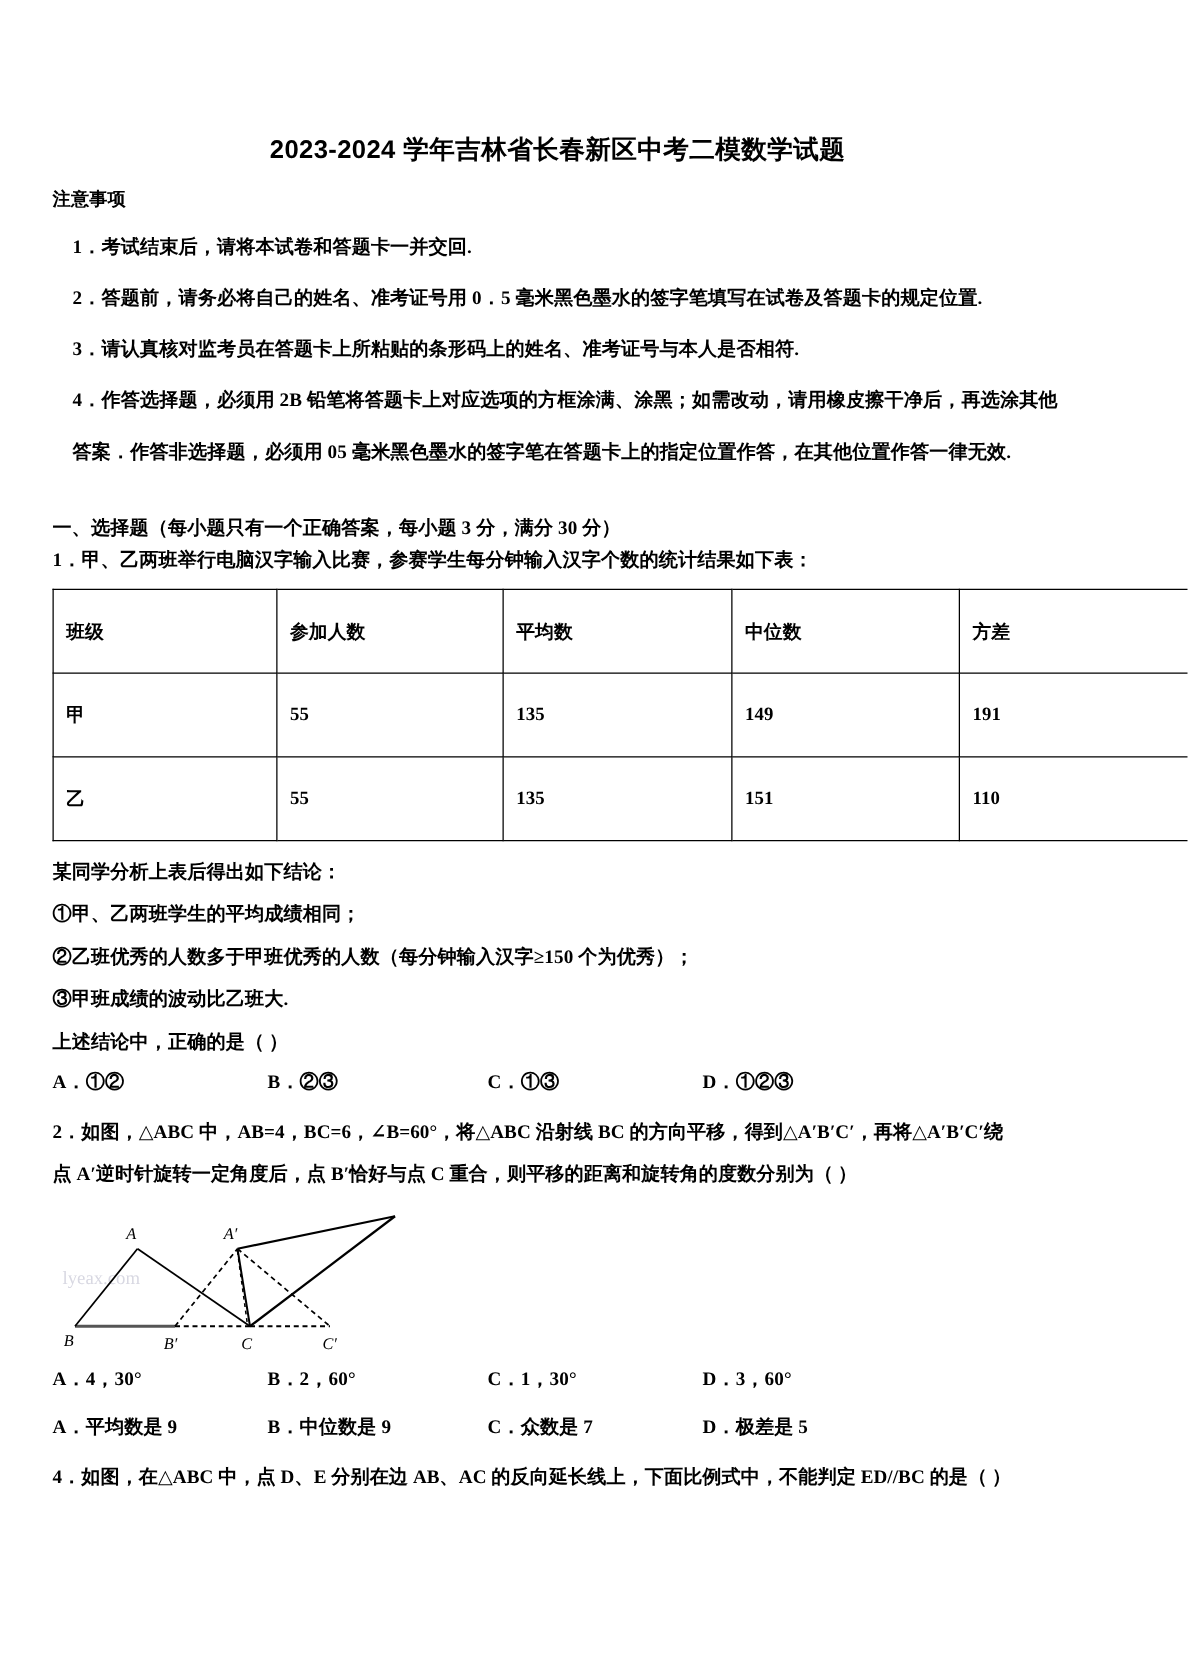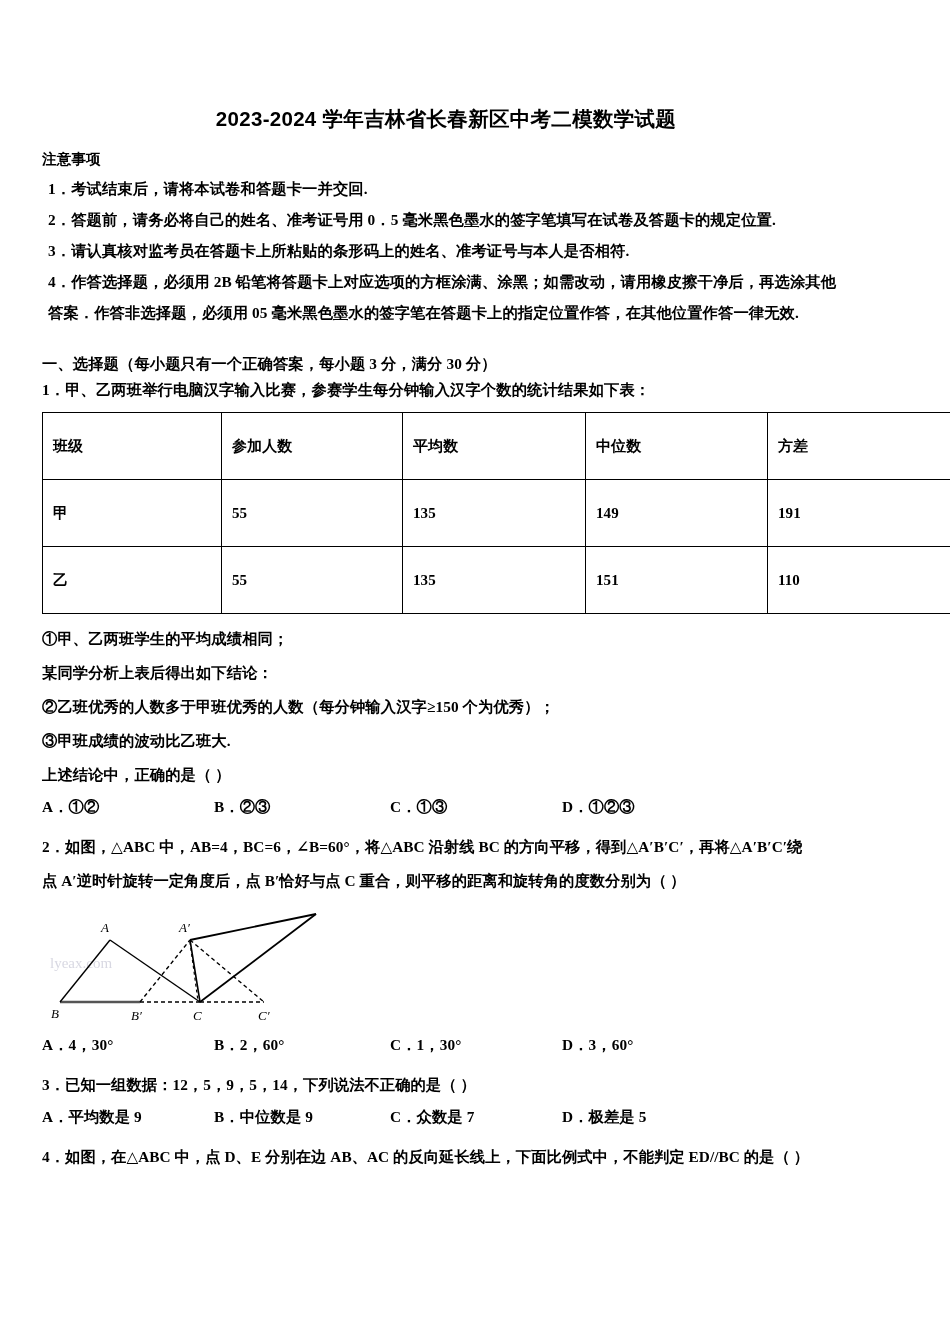--- a/index.html
+++ b/index.html
@@ -45,21 +45,21 @@
     font-size: 14.5px;
     font-weight: bold;
     margin: 0 0 7px 0;
     letter-spacing: 0.2px;
   }
   .notice-item {
     font-family: "Liberation Serif", "DejaVu Serif", serif;
     font-size: 15.3px;
     font-weight: bold;
     line-height: 25px;
-    margin: 6px;
+    margin: 16px;
     letter-spacing: 0.1px;
   }
   .section-head {
     font-family: "Liberation Serif", "DejaVu Serif", serif;
     font-size: 15.3px;
     font-weight: bold;
     margin: 0;
     line-height: 26px;
     letter-spacing: 0.1px;
   }
@@ -183,22 +183,22 @@
           <td class="col-1">55</td>
           <td class="col-2">135</td>
           <td class="col-3">151</td>
           <td class="col-4">110</td>
         </tr>
       </tbody>
     </table>
 
     <div class="spacer-xs"></div>
 
+    <p class="concl">某同学分析上表后得出如下结论：</p>
     <p class="concl">①甲、乙两班学生的平均成绩相同；</p>
-    <p class="concl">某同学分析上表后得出如下结论：</p>
     <p class="concl">②乙班优秀的人数多于甲班优秀的人数（每分钟输入汉字≥150 个为优秀）；</p>
     <p class="concl">③甲班成绩的波动比乙班大.</p>
     <p class="concl">上述结论中，正确的是（      ）</p>
 
     <div class="opts"><span class="opt opt-a">A．①②</span><span class="opt opt-b">B．②③</span><span class="opt opt-c">C．①③</span><span class="opt">D．①②③</span></div>
 
     <div class="spacer-xs"></div>
 
     <p class="q-para">2．如图，△ABC 中，AB=4，BC=6，∠B=60°，将△ABC 沿射线 BC 的方向平移，得到△A′B′C′，再将△A′B′C′绕</p>
     <p class="q-para">点 A′逆时针旋转一定角度后，点 B′恰好与点 C 重合，则平移的距离和旋转角的度数分别为（ ）</p>
@@ -233,21 +233,20 @@
         <text x="83" y="118" font-family="Liberation Serif, serif" font-size="13" font-style="italic" fill="#000">B′</text>
         <text x="145" y="118" font-family="Liberation Serif, serif" font-size="13" font-style="italic" fill="#000">C</text>
         <text x="210" y="118" font-family="Liberation Serif, serif" font-size="13" font-style="italic" fill="#000">C′</text>
       </svg>
     </div>
 
     <div class="opts"><span class="opt opt-a">A．4，30°</span><span class="opt opt-b">B．2，60°</span><span class="opt opt-c">C．1，30°</span><span class="opt">D．3，60°</span></div>
 
     <div class="spacer-xs"></div>
 
-    <p class="q-para">3．已知一组数据：12，5，9，5，14，下列说法不正确的是（ ）</p>
 
     <div class="opts"><span class="opt opt-a">A．平均数是 9</span><span class="opt opt-b">B．中位数是 9</span><span class="opt opt-c">C．众数是 7</span><span class="opt">D．极差是 5</span></div>
 
     <div class="spacer-xs"></div>
 
     <p class="q-para">4．如图，在△ABC 中，点 D、E 分别在边 AB、AC 的反向延长线上，下面比例式中，不能判定 ED//BC 的是（ ）</p>
 
   </div>
 </div>
 

